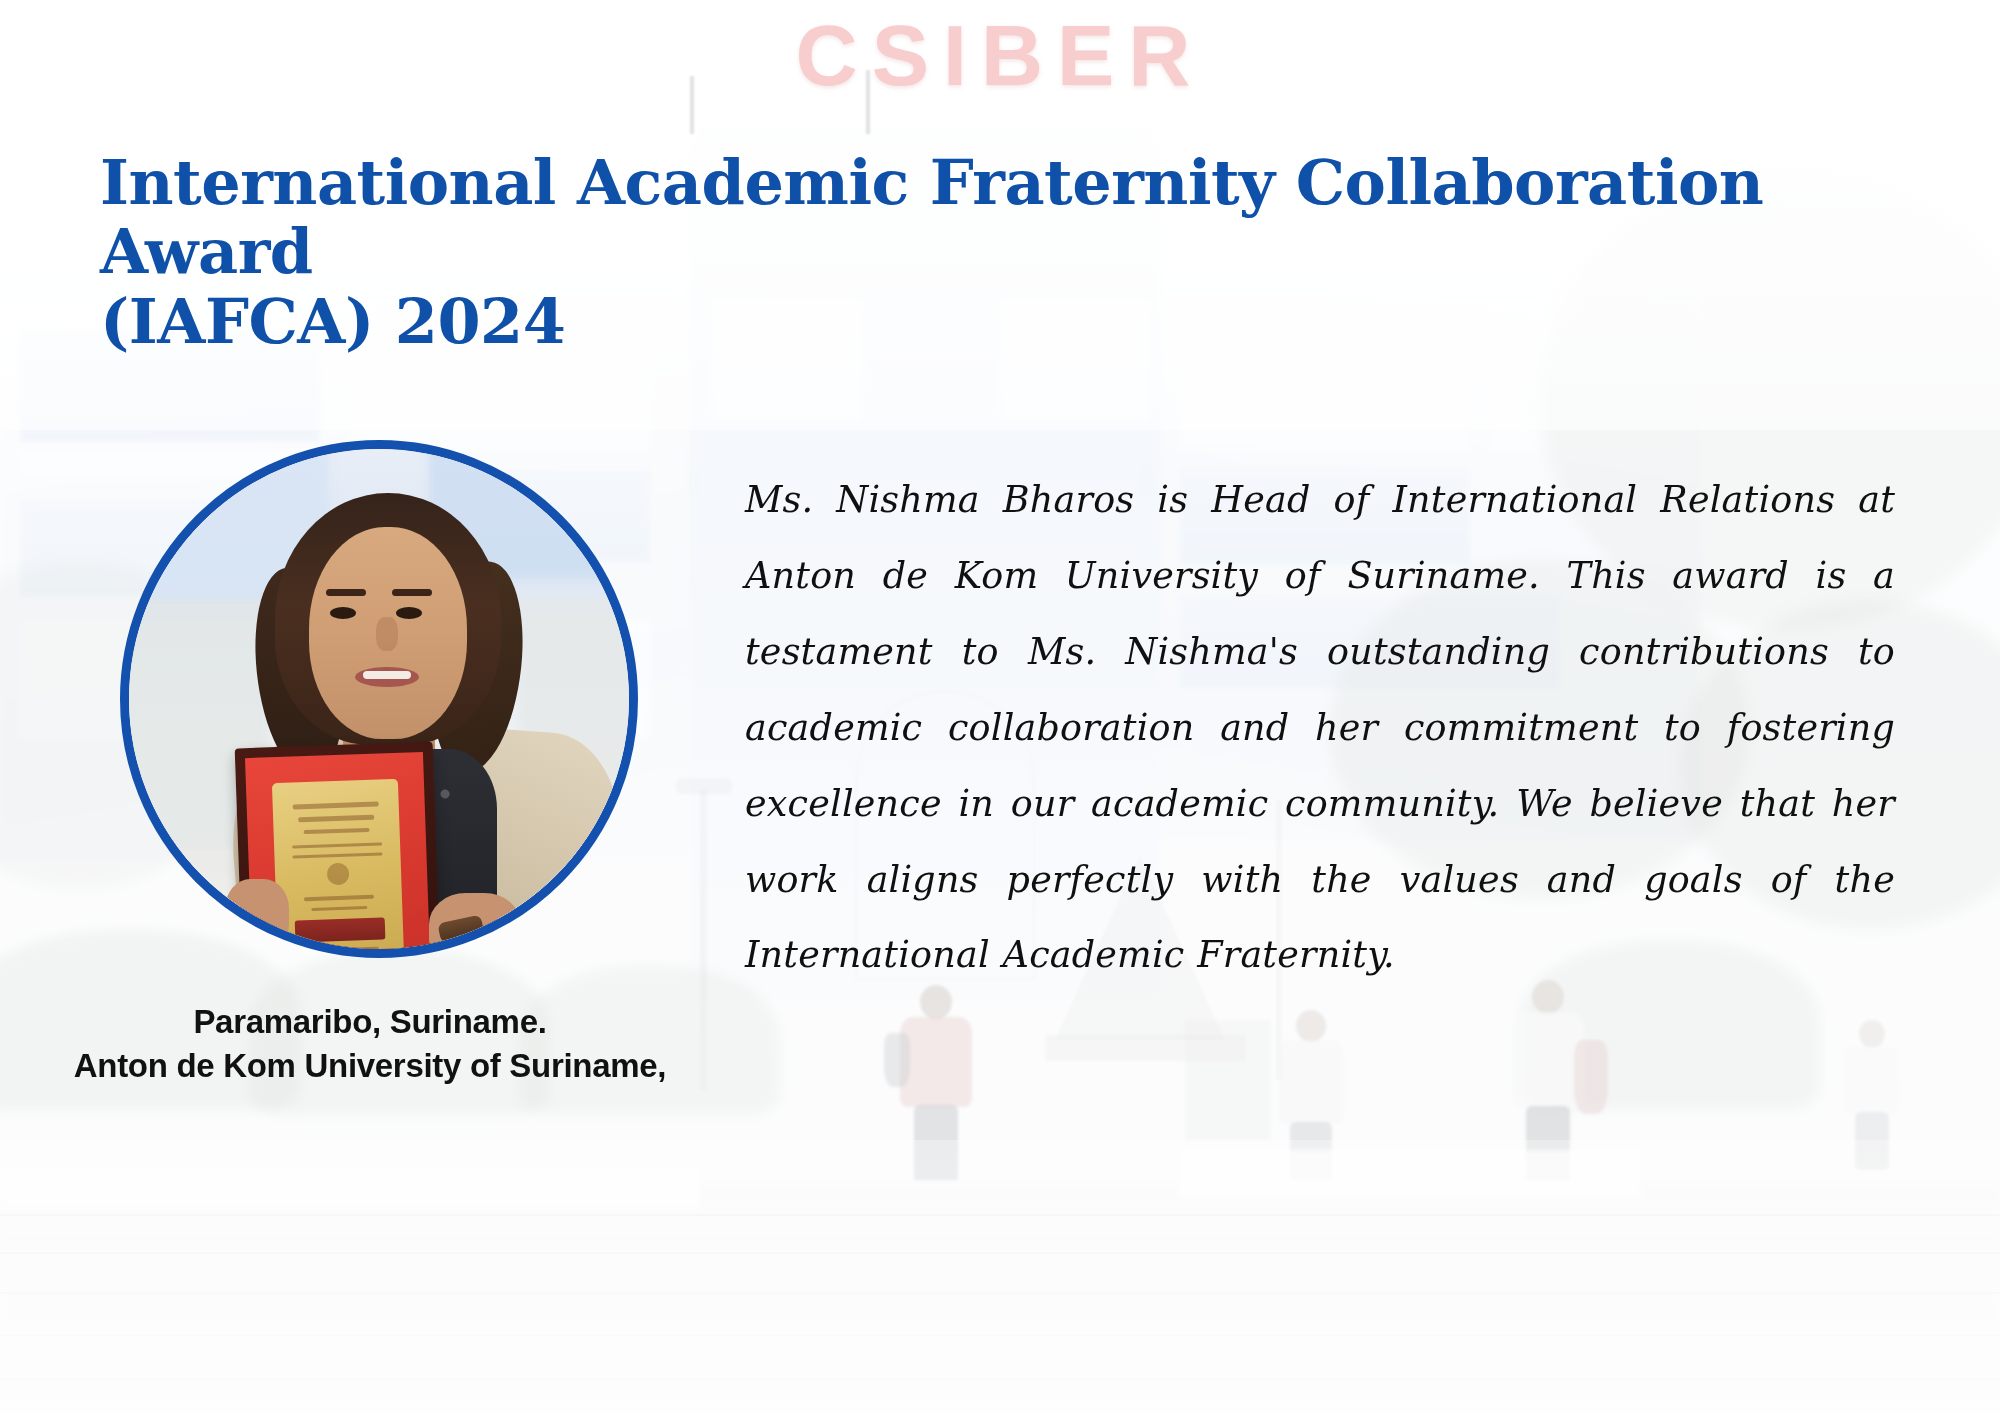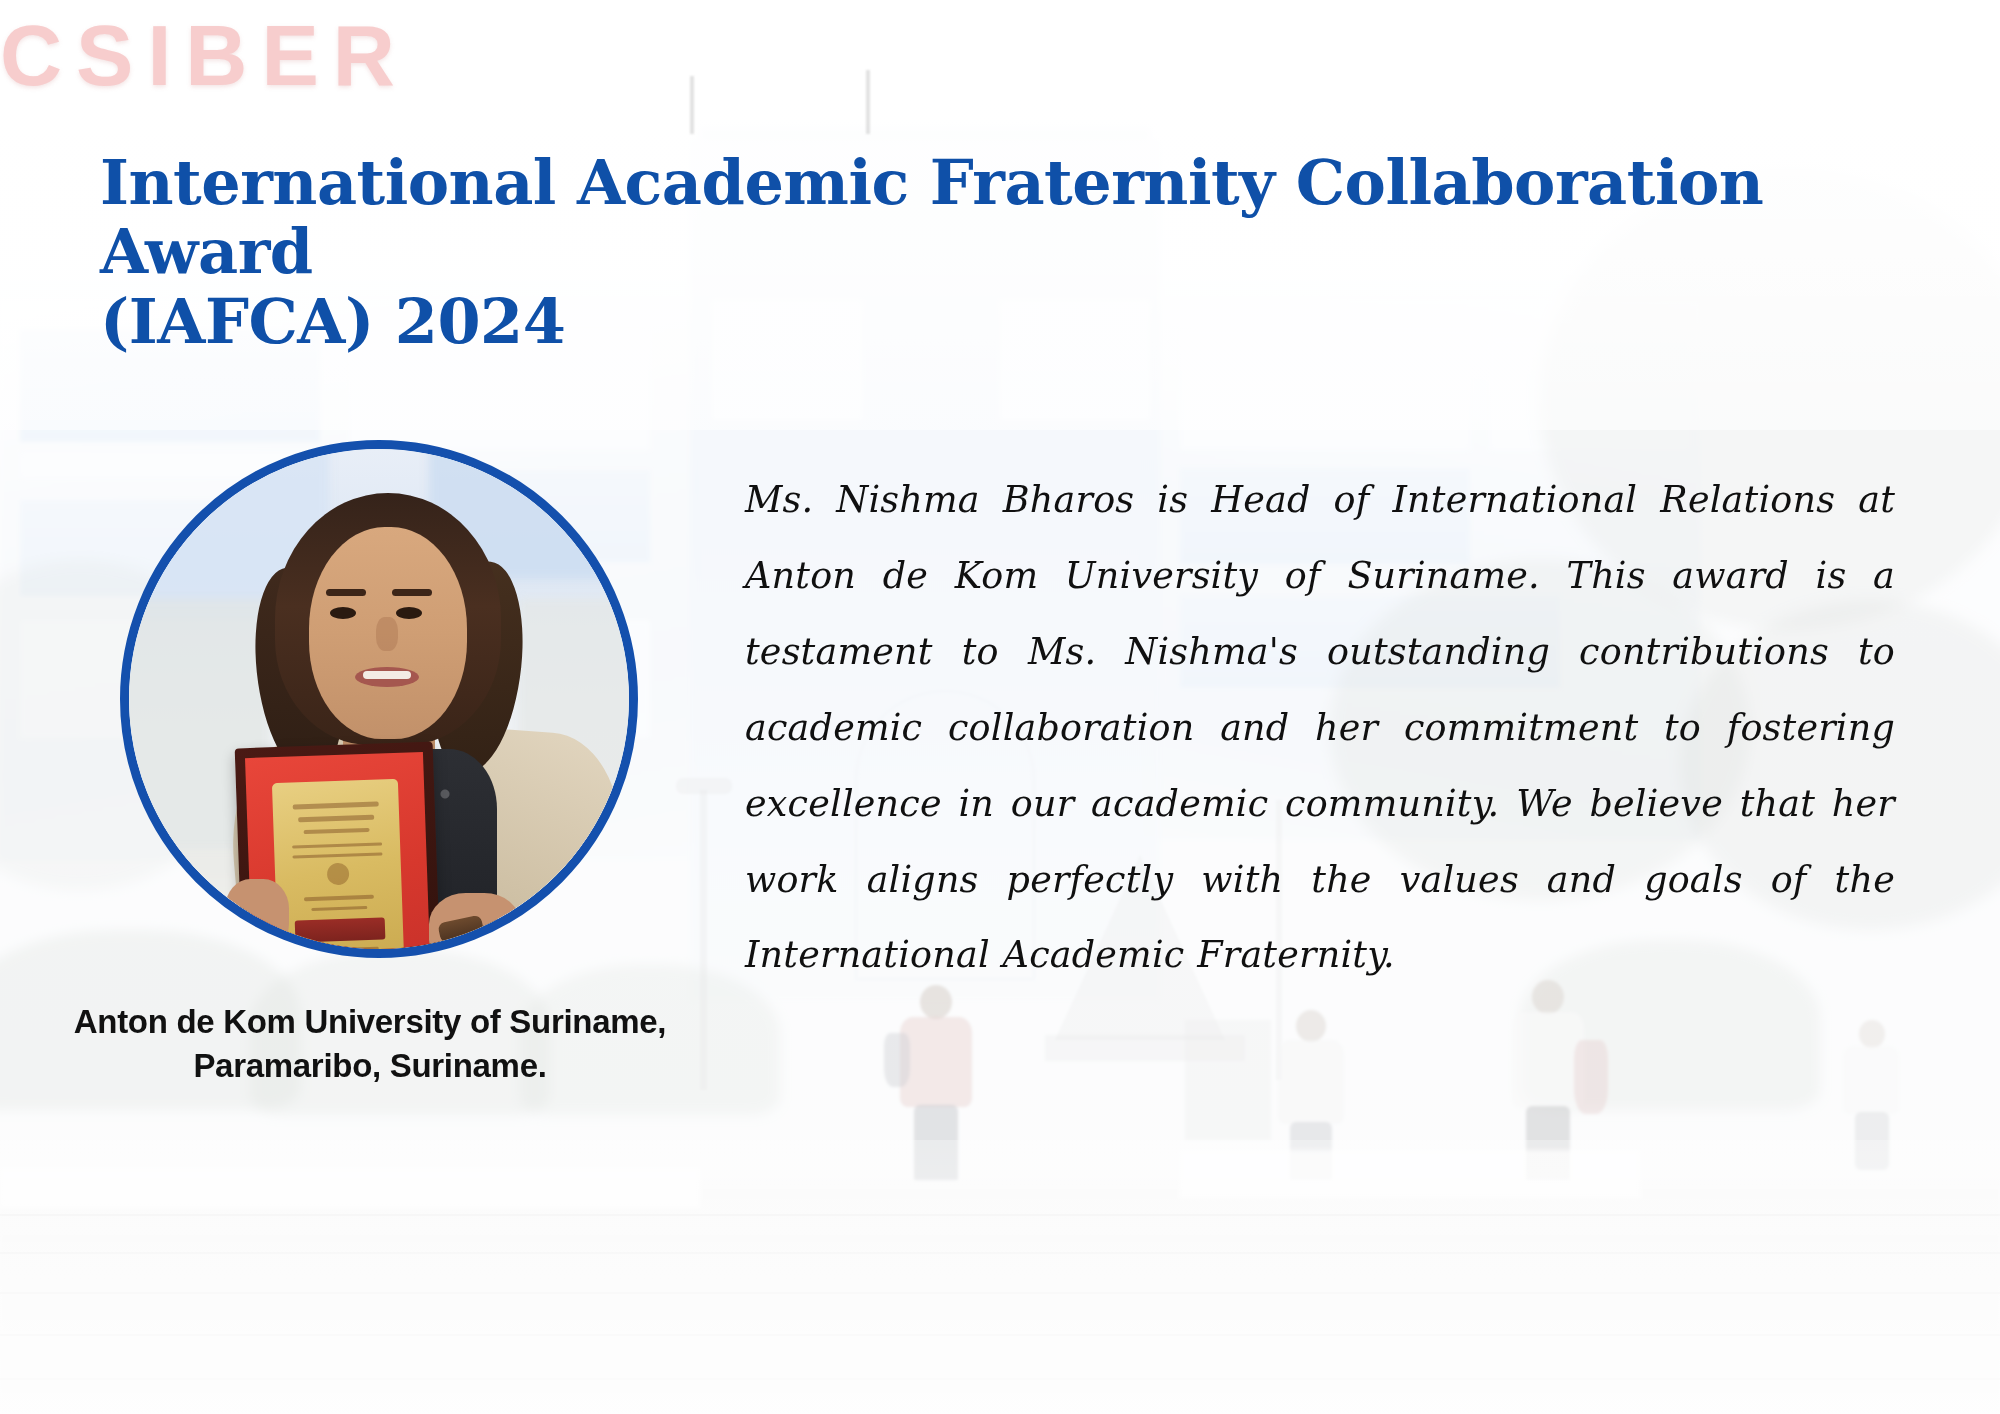--- a/index.html
+++ b/index.html
@@ -146,20 +146,21 @@
   }
   .veil-bottom {
     position:absolute; left:0; top:1140px; width:2000px; height:274px;
     background:linear-gradient(180deg,rgba(255,255,255,.30) 0%, rgba(255,255,255,.62) 60%, rgba(255,255,255,.78) 100%);
     pointer-events:none;
   }
 
   
   .csiber {
     position:absolute; left:0; top:6px; width:2000px;
+    text-align:center;
     font-family:"Liberation Sans", sans-serif;
     font-weight:700;
     font-size:86px;
     letter-spacing:14px;
     color:#f7cdcd;
     text-shadow:0 2px 4px rgba(210,150,150,.25);
     z-index:3;
   }
   .csiber-pole {
     position:absolute; width:4px; height:46px;
@@ -492,19 +493,19 @@
         </div>
 
         <div class="p-hand" style="left:96px;  top:430px; width:64px; height:74px;"></div>
         <div class="p-hand" style="left:300px; top:444px; width:92px; height:78px;"></div>
         <div class="p-watch"></div>
       </div>
     </div>
   </div>
 
   <div class="caption">
+    <span>Paramaribo, Suriname.</span>
     <span>Anton de Kom University of Suriname,</span>
-    <span>Paramaribo, Suriname.</span>
   </div>
 
   <div class="body-text">Ms. Nishma Bharos is Head of International Relations at Anton de Kom University of Suriname. This award is a testament to Ms. Nishma's outstanding contributions to academic collaboration and her commitment to fostering excellence in our academic community. We believe that her work aligns perfectly with the values and goals of the International Academic Fraternity.</div>
 
 </div>
 
 </body></html>

